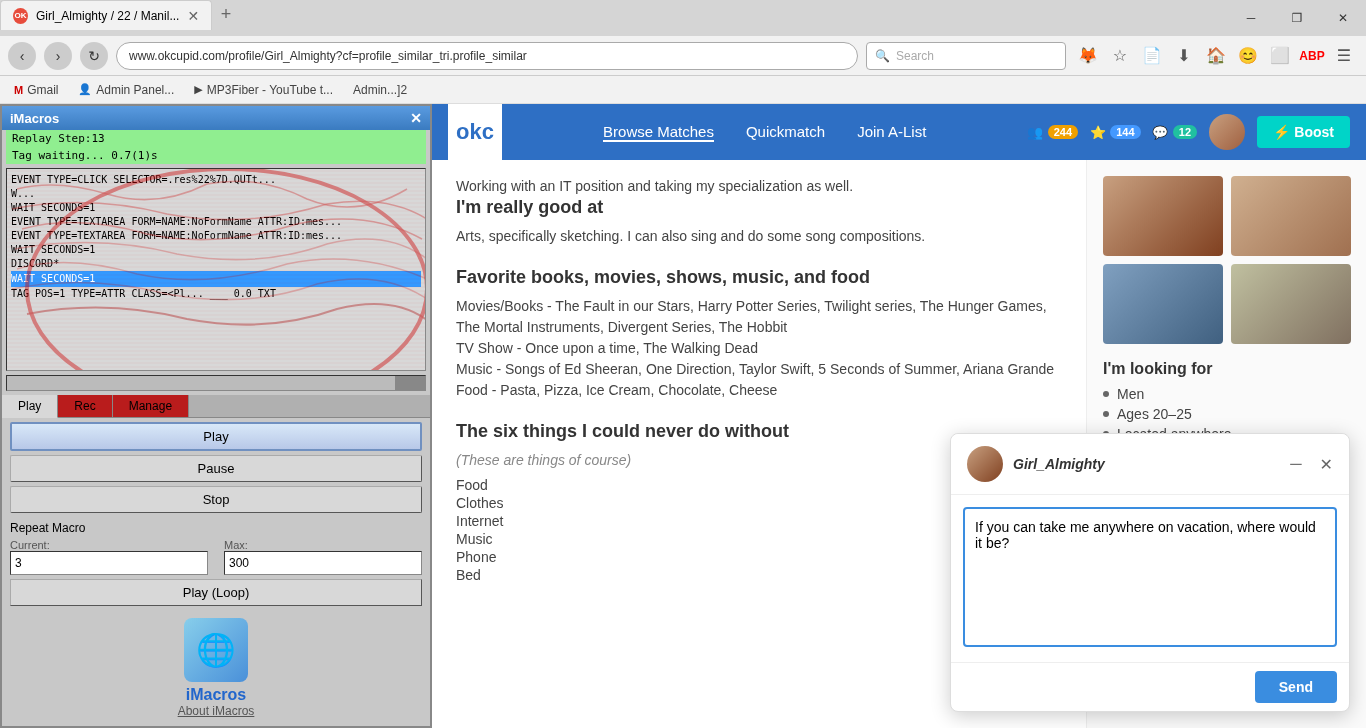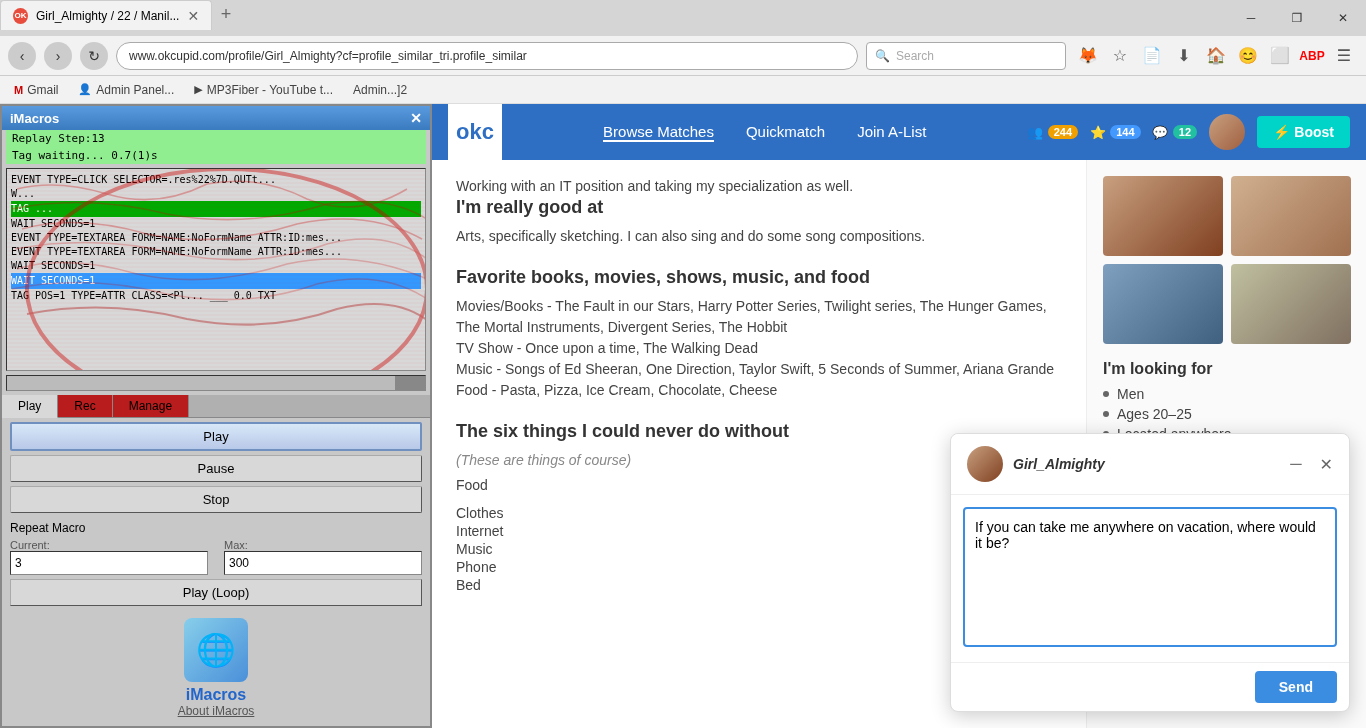--- a/index.html
+++ b/index.html
@@ -178,25 +178,25 @@
       <span class="imacros-titlebar-close">✕</span>
     </div>
     <div class="imacros-content">
       <div class="imacros-status">Replay Step:13</div>
       <div style="background:#90ee90; padding:2px 6px; font-size:11px; font-family:monospace; margin:0 4px;">Tag waiting... 0.7(1)s</div>
 
       <div class="imacros-script-area">
         <div class="script-lines">
           <div>EVENT TYPE=CLICK SELECTOR=.res%22%7D.QUTt...</div>
           <div>W...</div>
-          <div class="script-line-highlight">TAG ...</div>
           <div>WAIT SECONDS=1</div>
           <div>EVENT TYPE=TEXTAREA FORM=NAME:NoFormName ATTR:ID:mes...</div>
           <div>EVENT TYPE=TEXTAREA FORM=NAME:NoFormName ATTR:ID:mes...</div>
           <div>WAIT SECONDS=1</div>
+          <div>DISCORD*</div>
           <div class="script-line-blue">WAIT SECONDS=1</div>
           <div>TAG POS=1 TYPE=ATTR CLASS=&lt;Pl... ___ 0.0 TXT</div>
         </div>
 
         <svg class="noise-overlay" style="position:absolute;top:0;left:0;right:0;bottom:0;width:100%;height:100%;pointer-events:none;">
           <path d="M10,20 Q50,10 100,25 Q150,40 200,15 Q250,5 300,30 Q350,50 400,20" stroke="#cc0000" stroke-width="1.5" fill="none" opacity="0.5"></path>
           <path d="M5,40 Q80,25 160,45 Q240,60 320,35 Q380,25 420,50" stroke="#cc0000" stroke-width="1.5" fill="none" opacity="0.5"></path>
           <path d="M15,60 Q70,45 140,65 Q210,80 290,55 Q360,40 415,70" stroke="#cc0000" stroke-width="1.5" fill="none" opacity="0.5"></path>
           <path d="M8,80 Q90,65 170,85 Q250,100 320,75 Q380,60 420,90" stroke="#cc0000" stroke-width="1.5" fill="none" opacity="0.4"></path>
           <path d="M10,100 Q60,85 130,105 Q200,120 280,95 Q350,80 420,110" stroke="#cc0000" stroke-width="1.5" fill="none" opacity="0.4"></path>
@@ -293,21 +293,21 @@
           <p class="profile-section-text">Movies/Books - The Fault in our Stars, Harry Potter Series, Twilight series, The Hunger Games, The Mortal Instruments, Divergent Series, The Hobbit</p>
           <p class="profile-section-text">TV Show - Once upon a time, The Walking Dead</p>
           <p class="profile-section-text">Music - Songs of Ed Sheeran, One Direction, Taylor Swift, 5 Seconds of Summer, Ariana Grande</p>
           <p class="profile-section-text">Food - Pasta, Pizza, Ice Cream, Chocolate, Cheese</p>
         </div>
 
         <div class="profile-section">
           <h3 class="profile-section-title">The six things I could never do without</h3>
           <p class="profile-section-text" style="color:#888; font-style:italic;">(These are things of course)</p>
           <div id="six-things-list" style="margin-top:6px;">
-          <div style="font-size: 14px; color: rgb(68, 68, 68); margin-bottom: 12px;">Food</div>
+          <div style="font-size: 14px; color: rgb(68, 68, 68); margin-bottom: 2px;">Food</div>
               <div style="font-size: 14px; color: rgb(68, 68, 68); margin-bottom: 2px;">Clothes</div>
               <div style="font-size: 14px; color: rgb(68, 68, 68); margin-bottom: 2px;">Internet</div>
               <div style="font-size: 14px; color: rgb(68, 68, 68); margin-bottom: 2px;">Music</div>
               <div style="font-size: 14px; color: rgb(68, 68, 68); margin-bottom: 2px;">Phone</div>
               <div style="font-size: 14px; color: rgb(68, 68, 68); margin-bottom: 2px;">Bed</div>
             </div>
           <div style="display:flex; justify-content:flex-end; margin-top:8px;">
             <div class="comment-badge">
               <span style="color:#aaa;">💬</span>
               <span>7</span>

